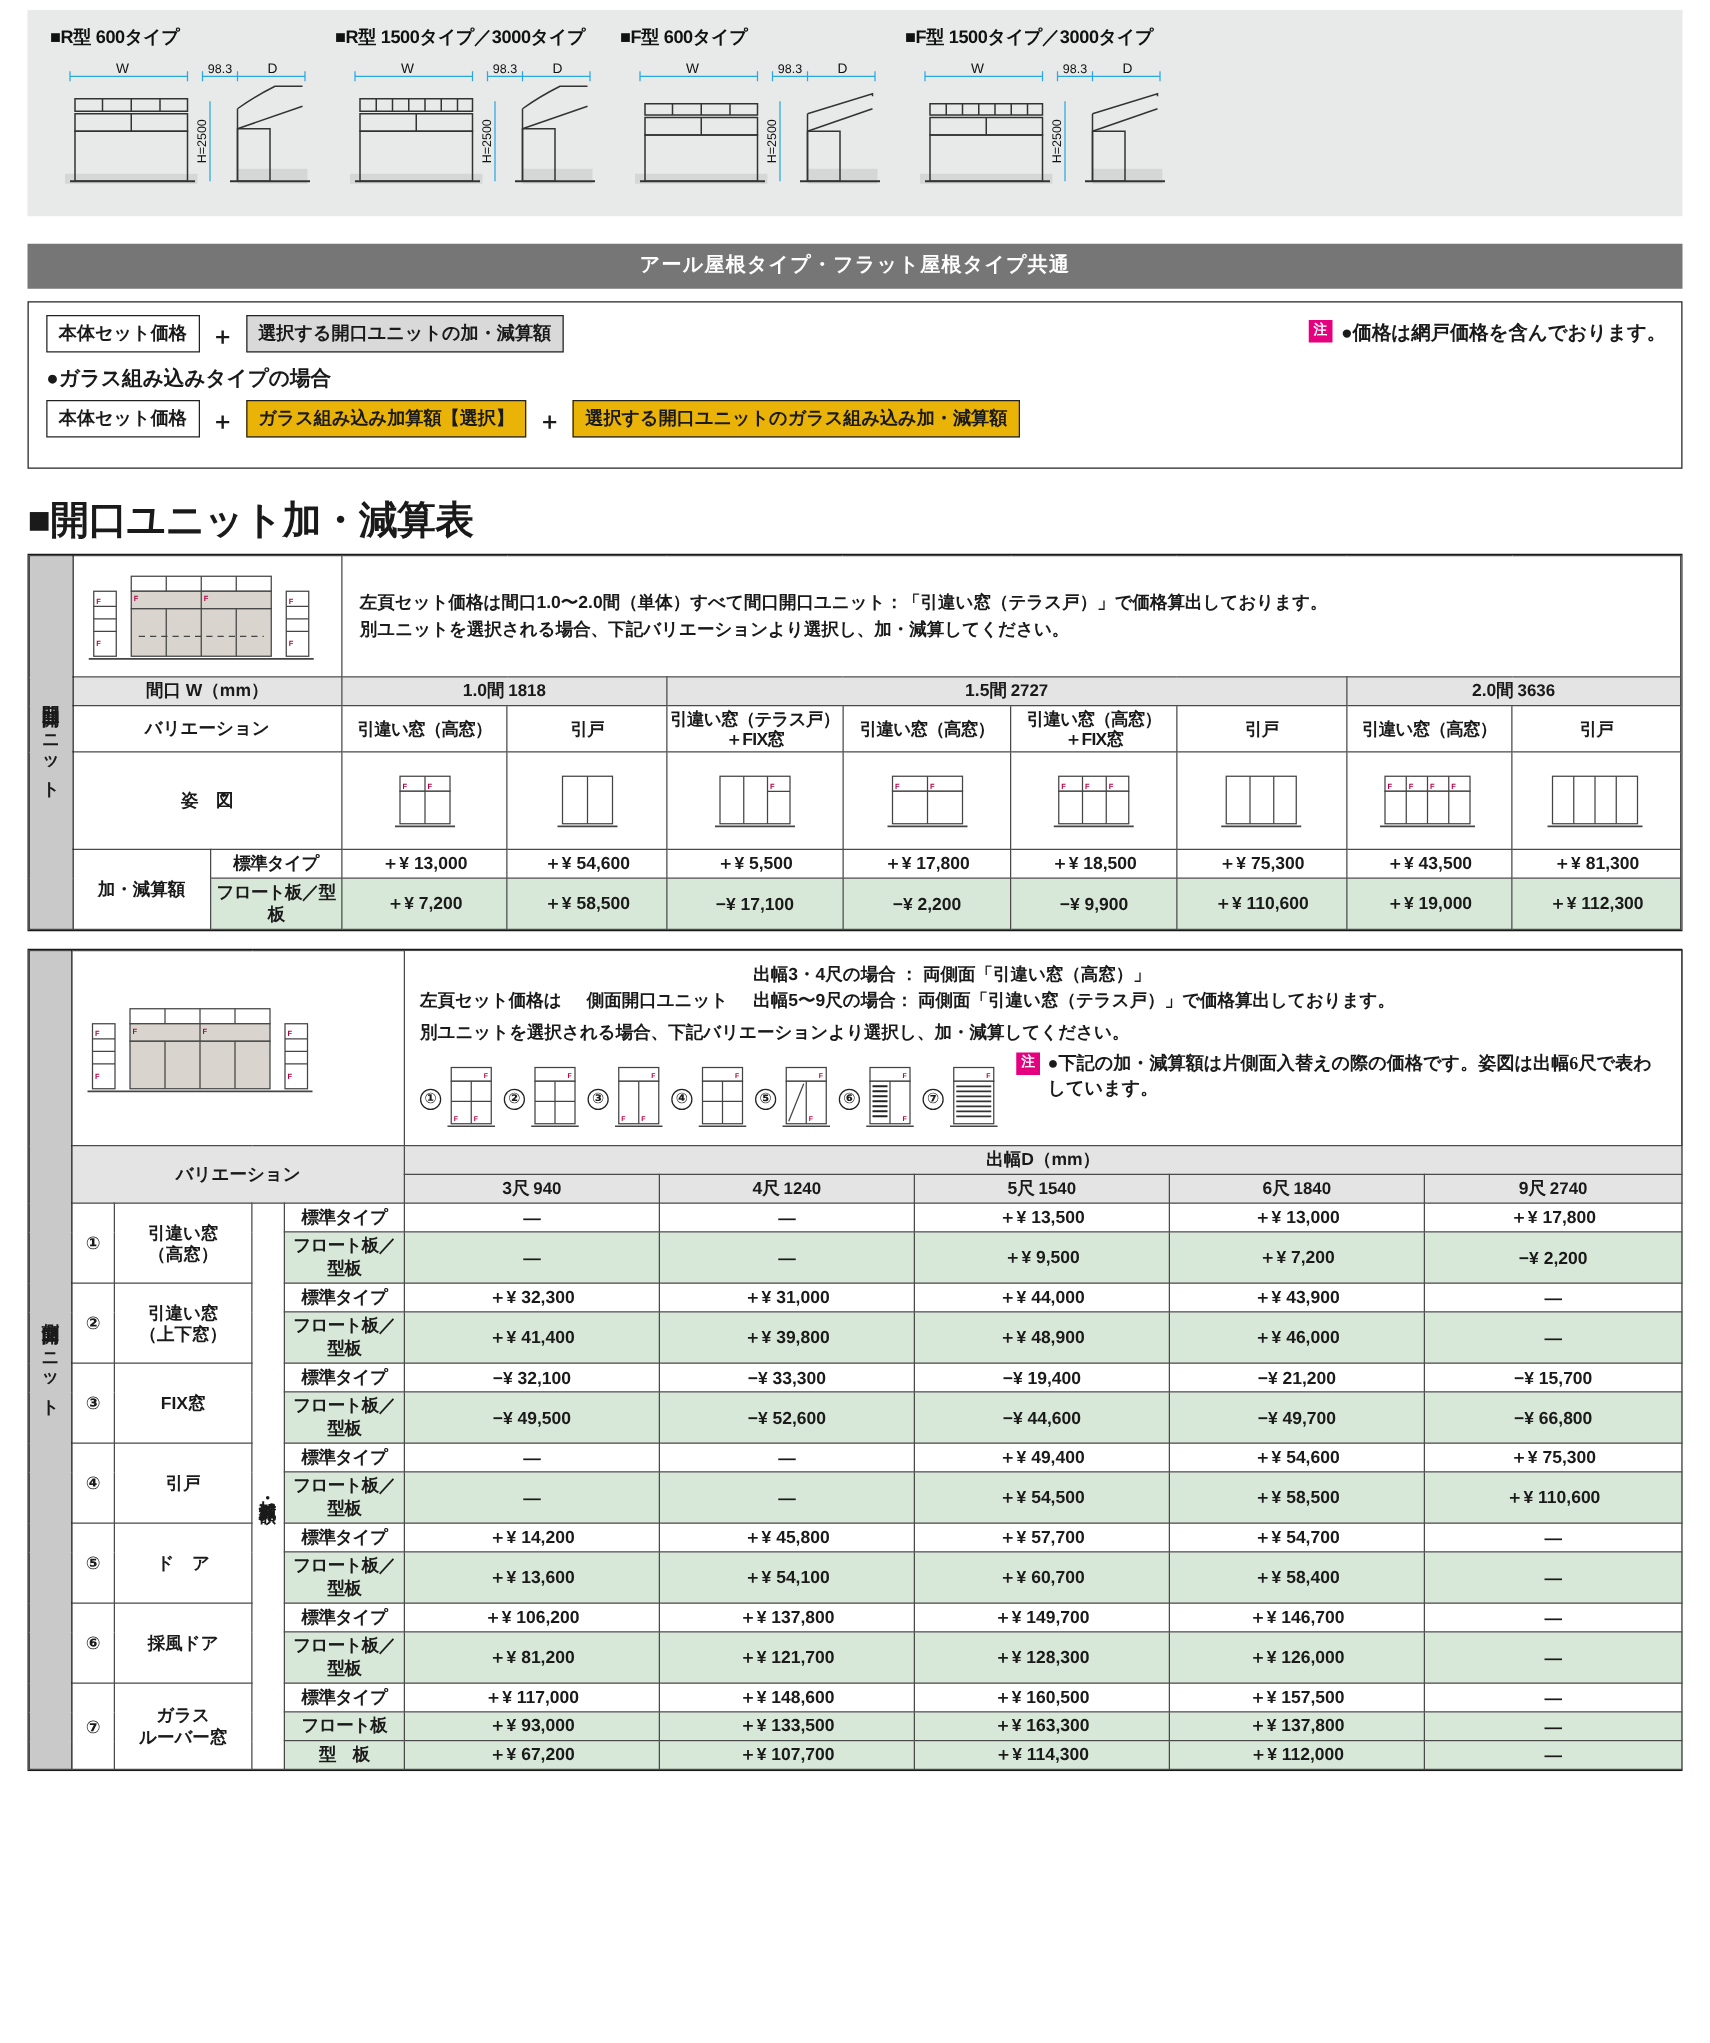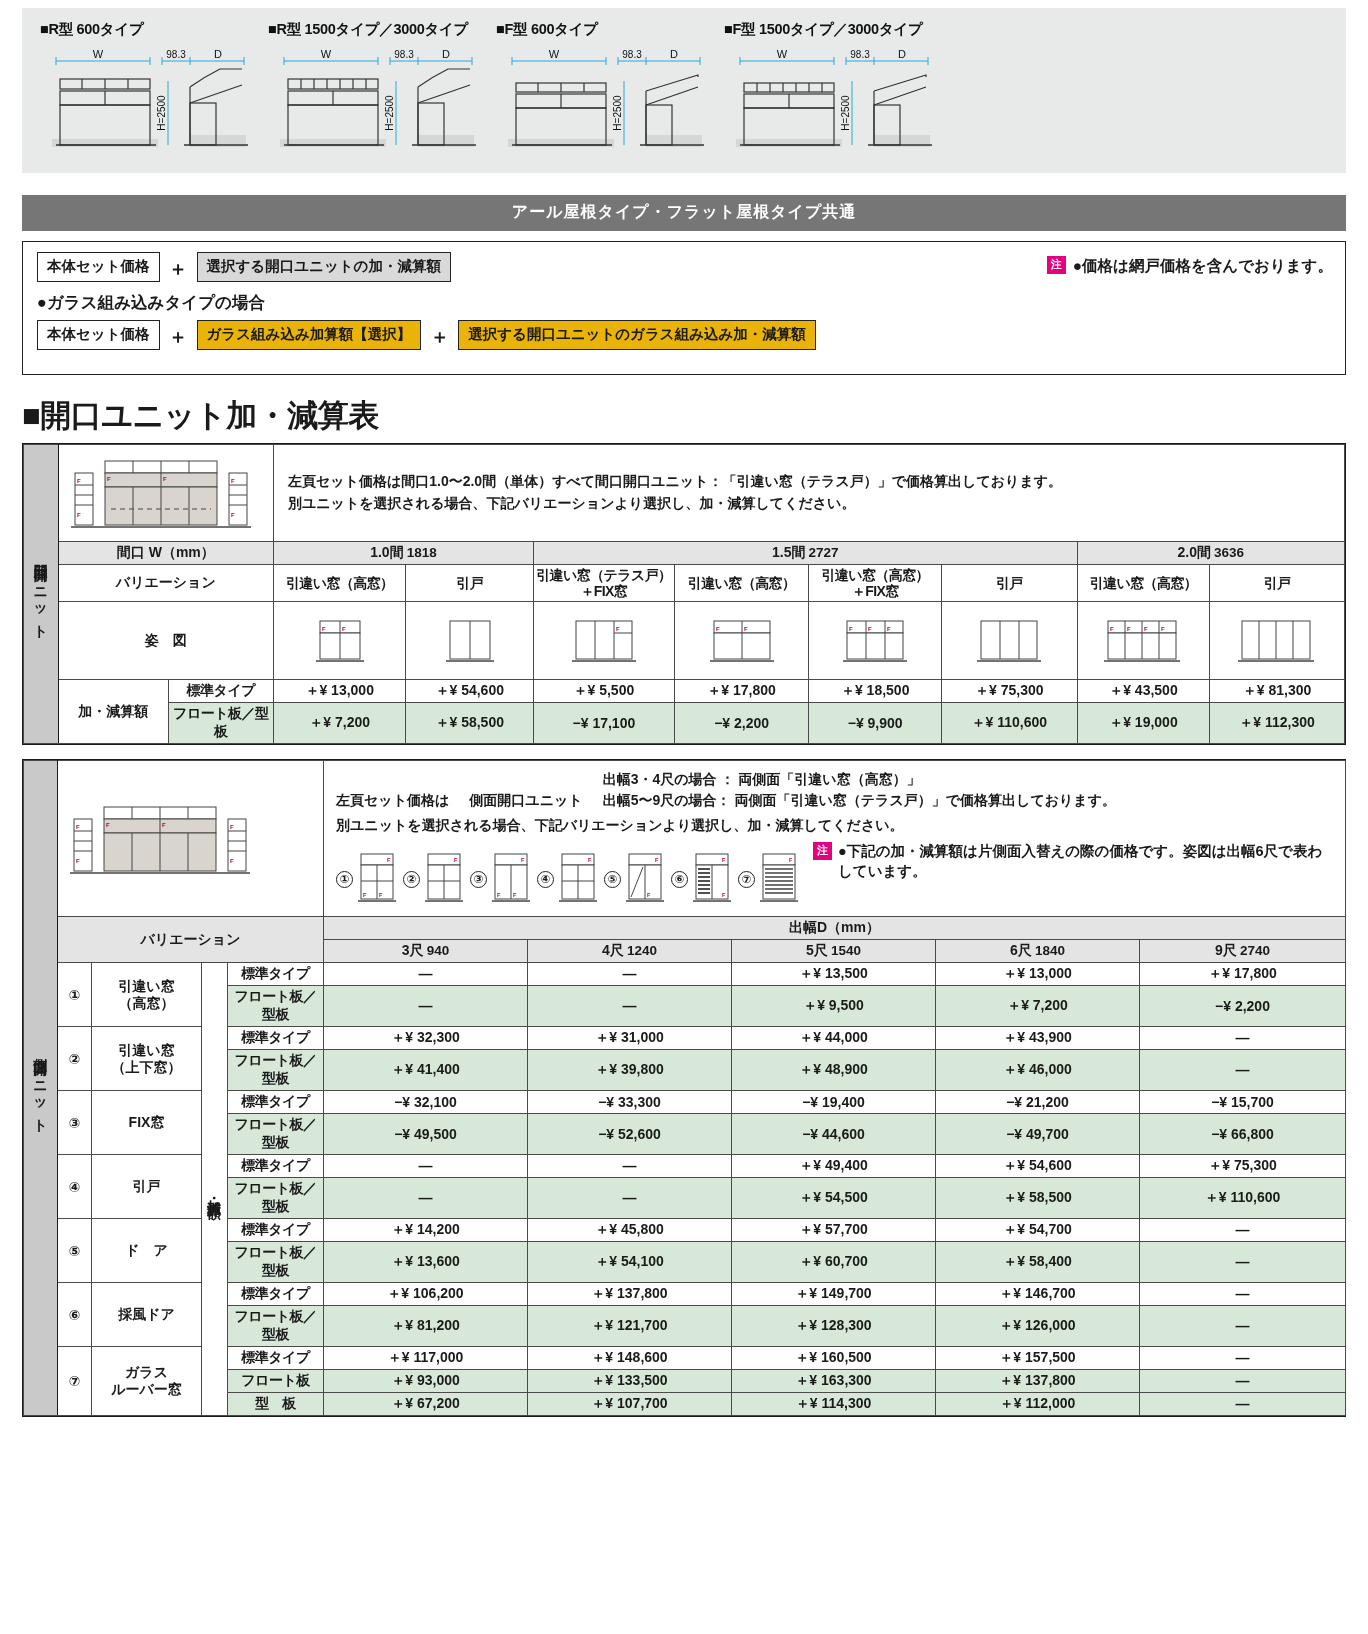--- a/index.html
+++ b/index.html
@@ -128,21 +128,21 @@
   .var-icons { display: flex; align-items: flex-end; gap: 4px; margin-top: 8px; flex-wrap: nowrap; }
   .var-icon-item { display: flex; align-items: center; gap: 2px; }
   .circnum {
     display:inline-flex; align-items:center; justify-content:center;
     width: 17px; height: 17px; border: 1.3px solid #222; border-radius: 50%;
     font-size: 11.5px; font-weight: 700;
   }
   .side-note {
     display: flex; gap: 6px; align-items: flex-start; margin-left: 12px;
   }
-  .side-note-text { font-size: 14.5px; font-weight: 700; line-height: 1.35; }
+  .side-note-text { font-size: 14.5px; font-weight: 700; line-height: 1.35; font-family: Liberation Serif, serif; }
 
   .unit-name { font-size: 15px; font-weight: 700; line-height: 1.2; }
   .rowlbl-num { width: 34px; }
   .kagen-v {
     background:#fff; width: 26px; font-size: 13px; font-weight:700;
   }
   .kagen-v span { writing-mode: vertical-rl; text-orientation: upright; line-height:1.0; letter-spacing:1px;}
   svg { display: block; }
 </style>
 </head>

